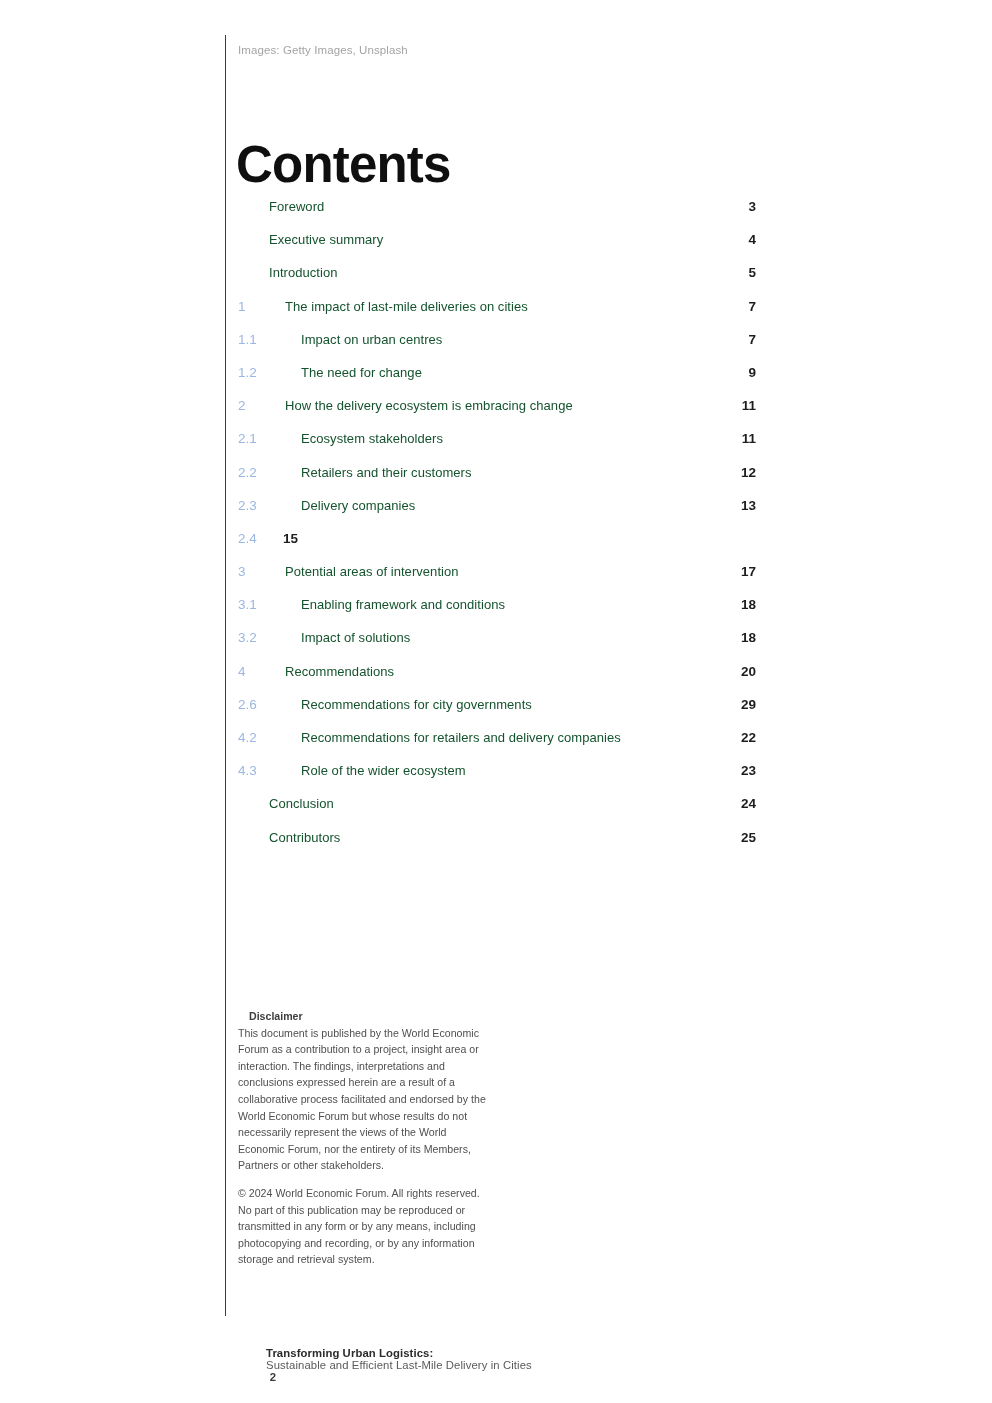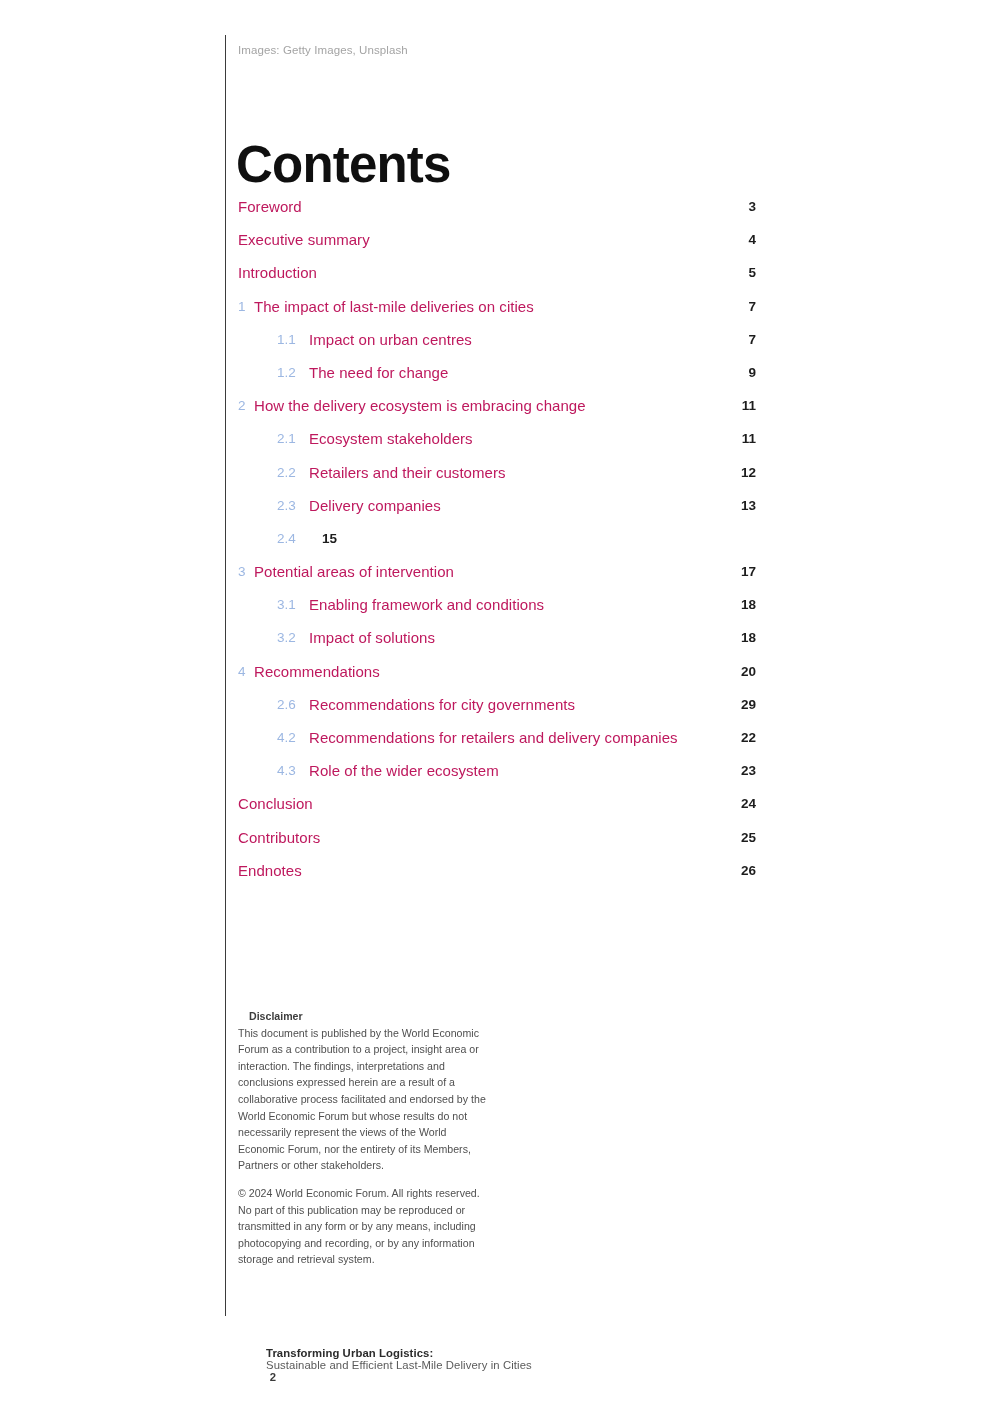--- a/index.html
+++ b/index.html
@@ -70,26 +70,27 @@
   }
 
   .toc-num {
     color: #9cb7e2;
     font-size: 13.5px;
     line-height: 18px;
     flex: 0 0 auto;
   }
 
   .toc-label {
-    color: #be185d;
-    font-size: 15px;
+    color: #14532d;
+    font-size: 13px;
     line-height: 18px;
     letter-spacing: 0.05px;
     flex: 1 1 auto;
     white-space: nowrap;
+    margin-left: 31px;
   }
 
   .toc-page {
     color: #1d1d1d;
     font-size: 13.5px;
     line-height: 18px;
     font-weight: bold;
     flex: 0 0 auto;
     text-align: right;
     width: 30px;
@@ -97,21 +98,21 @@
 
   
   .lvl0 .toc-num { width: 0; }
   .lvl0 .toc-label { padding-left: 0px; }
 
   
   .lvl1 .toc-num { width: 14px; }
   .lvl1 .toc-label { padding-left: 2px; }
 
   
-  .lvl2 .toc-num { width: 30px; margin-left: 39px; }
+  .lvl2 .toc-num { width: 30px; }
   .lvl2 .toc-label { padding-left: 2px; }
 
   
   .disclaimer {
     position: absolute;
     left: 238px;
     top: 1008px;
     width: 250px;
   }
   .disclaimer-heading {
@@ -267,25 +268,20 @@
       <div class="toc-row lvl0">
         <span class="toc-num"></span>
         <span class="toc-label">Conclusion</span>
         <span class="toc-page">24</span>
       </div>
       <div class="toc-row lvl0">
         <span class="toc-num"></span>
         <span class="toc-label">Contributors</span>
         <span class="toc-page">25</span>
       </div>
-      <div class="toc-row lvl0">
-        <span class="toc-num"></span>
-        <span class="toc-label">Endnotes</span>
-        <span class="toc-page">26</span>
-      </div>
     </div>
 
   <div class="disclaimer">
     <div class="disclaimer-heading">Disclaimer</div>
     <p class="disclaimer-para">This document is published by the World Economic Forum as a contribution to a project, insight area or interaction. The findings, interpretations and conclusions expressed herein are a result of a collaborative process facilitated and endorsed by the World Economic Forum but whose results do not necessarily represent the views of the World Economic Forum, nor the entirety of its Members, Partners or other stakeholders.</p>
     <p class="disclaimer-para second">© 2024 World Economic Forum. All rights reserved. No part of this publication may be reproduced or transmitted in any form or by any means, including photocopying and recording, or by any information storage and retrieval system.</p>
   </div>
 
   <div class="footer">
     <span class="footer-title">Transforming Urban Logistics:</span>

